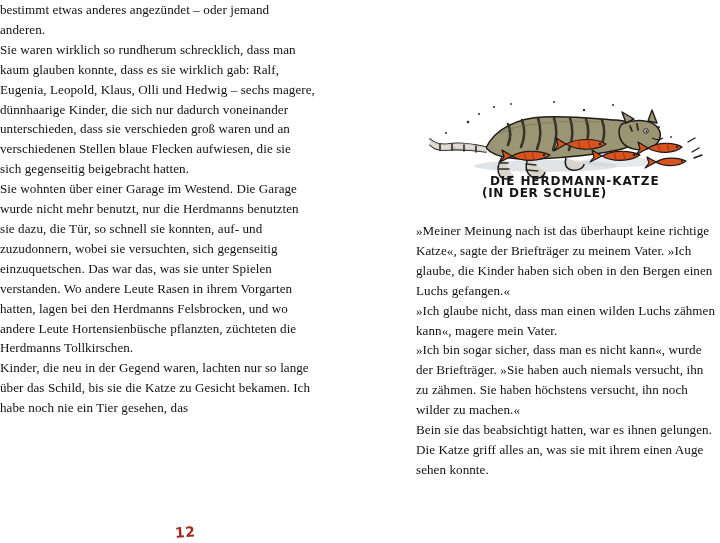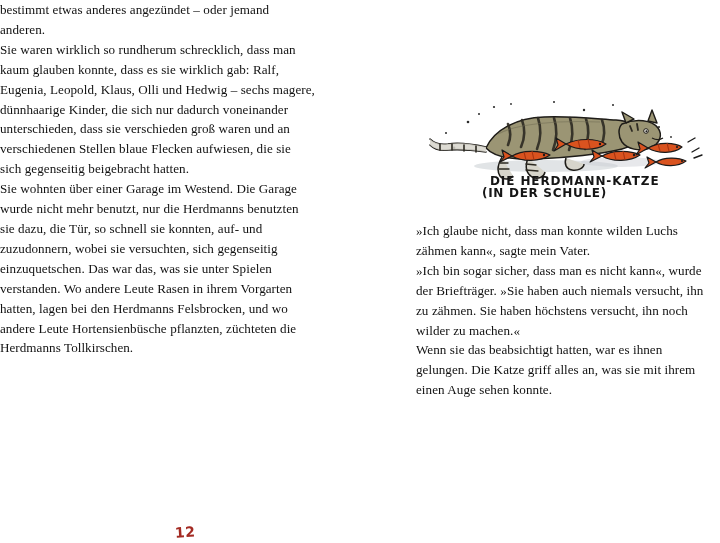--- a/index.html
+++ b/index.html
@@ -95,20 +95,21 @@
 </head>
 <body>
 
 <div class="spread">
 
   <div class="page page-left">
     <div class="column">
       <p class="para nojust">bestimmt etwas anderes angezündet – oder jemand anderen.</p>
       <p class="para nojust">Sie waren wirklich so rundherum schrecklich, dass man kaum glauben konnte, dass es sie wirklich gab: Ralf, Eugenia, Leopold, Klaus, Olli und Hedwig – sechs magere, dünnhaarige Kinder, die sich nur dadurch voneinander unterschieden, dass sie verschieden groß waren und an verschiedenen Stellen blaue Flecken aufwiesen, die sie sich gegenseitig beigebracht hatten.</p>
       <p class="para nojust">Sie wohnten über einer Garage im Westend. Die Garage wurde nicht mehr benutzt, nur die Herdmanns benutzten sie dazu, die Tür, so schnell sie konnten, auf- und zuzudonnern, wobei sie versuchten, sich gegenseitig einzuquetschen. Das war das, was sie unter Spielen verstanden. Wo andere Leute Rasen in ihrem Vorgarten hatten, lagen bei den Herdmanns Felsbrocken, und wo andere Leute Hortensienbüsche pflanzten, züchteten die Herdmanns Tollkirschen.</p>
+      <p class="para nojust">Kinder, die neu in der Gegend waren, lachten nur so lange über das Schild, bis sie die Katze zu Gesicht bekamen. Ich habe noch nie ein Tier gesehen, das</p>
     </div>
     <div class="folio folio-left">12</div>
   </div>
 
   <div class="page page-right">
 
     <div class="figure">
       <svg width="300" height="100" viewBox="0 0 300 100" xmlns="http://www.w3.org/2000/svg">
         <g fill="#2a2a2a">
           <circle cx="38" cy="48" r="1.4"></circle>
@@ -225,20 +226,21 @@
         </g>
       </svg>
 
       <div class="caption">
         <span>DIE HERDMANN-KATZE</span>
         <span class="sub">(IN DER SCHULE)</span>
       </div>
     </div>
 
     <div class="column" style="top:221px;">
-      <p class="para nojust">»Ich glaube nicht, dass man konnte wilden Luchs zähmen kann«, sagte mein Vater.</p>
+      <p class="para nojust">»Meiner Meinung nach ist das überhaupt keine richtige Katze«, sagte der Briefträger zu meinem Vater. »Ich glaube, die Kinder haben sich oben in den Bergen einen Luchs gefangen.«</p>
+      <p class="para nojust">»Ich glaube nicht, dass man einen wilden Luchs zähmen kann«, magere mein Vater.</p>
       <p class="para nojust">»Ich bin sogar sicher, dass man es nicht kann«, wurde der Briefträger. »Sie haben auch niemals versucht, ihn zu zähmen. Sie haben höchstens versucht, ihn noch wilder zu machen.«</p>
-      <p class="para nojust">Wenn sie das beabsichtigt hatten, war es ihnen gelungen. Die Katze griff alles an, was sie mit ihrem einen Auge sehen konnte.</p>
+      <p class="para nojust">Bein sie das beabsichtigt hatten, war es ihnen gelungen. Die Katze griff alles an, was sie mit ihrem einen Auge sehen konnte.</p>
     </div>
 
   </div>
 
 </div>
 
 </body></html>

